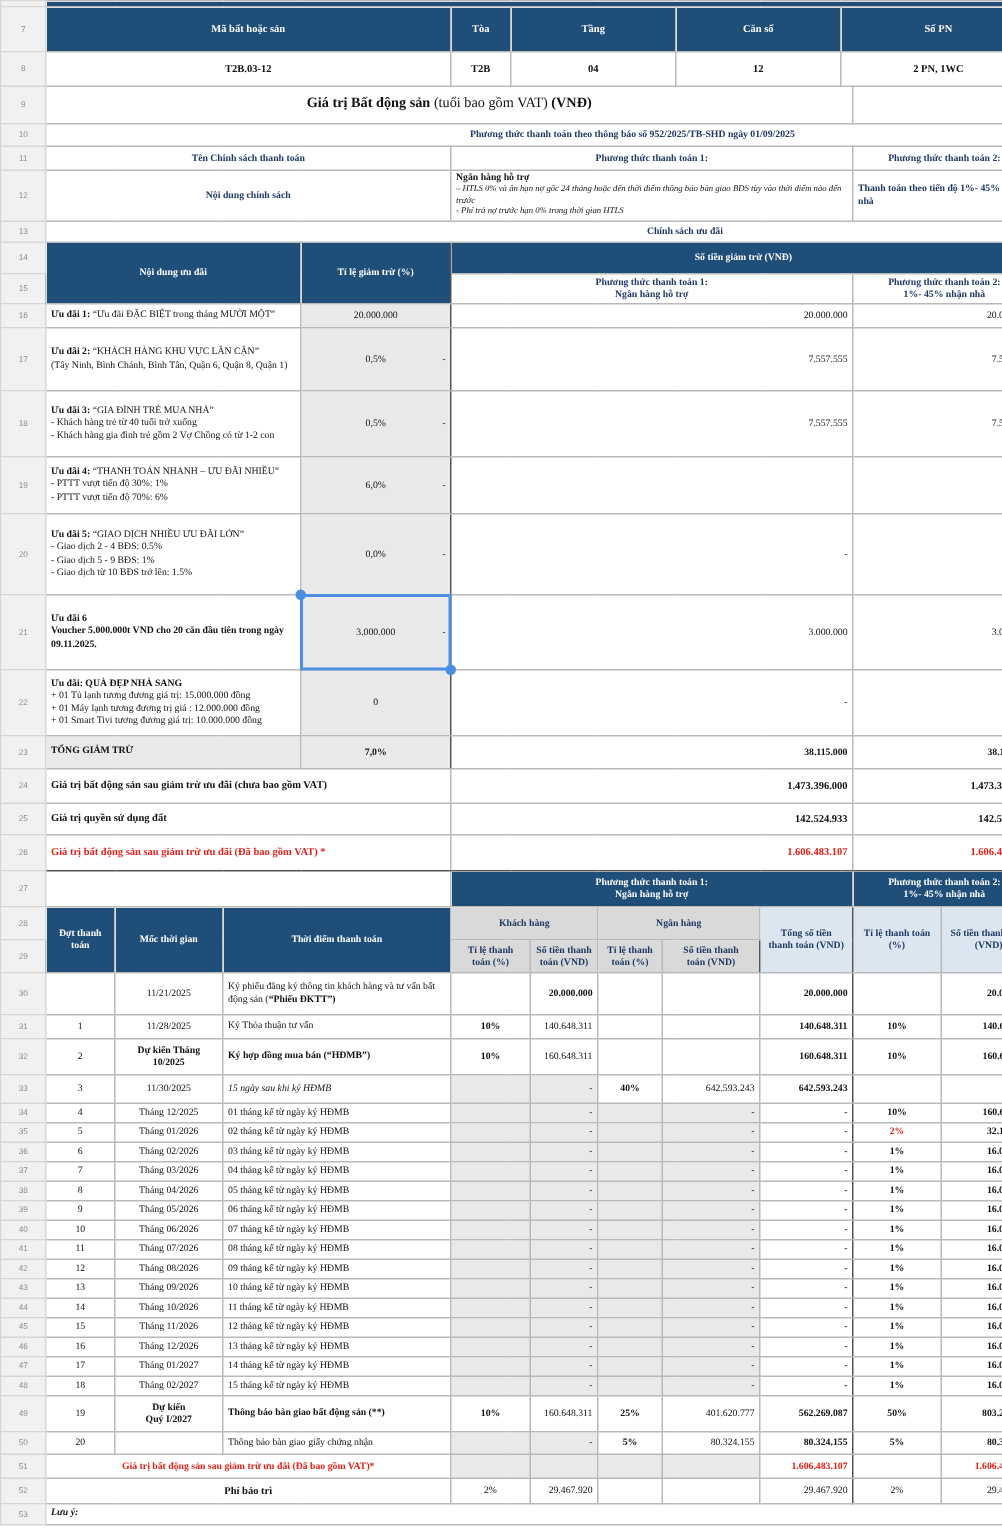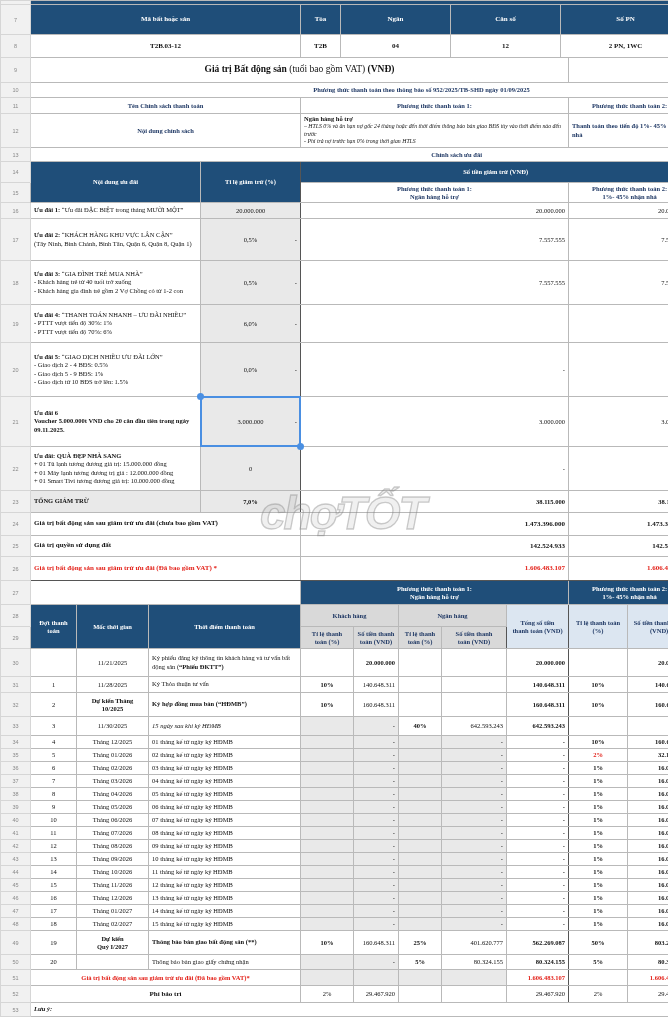--- a/index.html
+++ b/index.html
@@ -69,21 +69,21 @@
 
 <tbody>
   <tr style="height:4px">
     <td class="g nog"></td>
     <td class="navy" colspan="14"></td>
   </tr>
   <tr style="height:30px">
     <td class="g">7</td>
     <td class="navy f7" colspan="4">Mã bất hoặc sản</td>
     <td class="navy f7">Tòa</td>
-    <td class="navy f7" colspan="4">Ngân</td>
+    <td class="navy f7" colspan="4">Tầng</td>
     <td class="navy f7" colspan="2">Căn số</td>
     <td class="navy f7" colspan="3">Số PN</td>
   </tr>
   <tr style="height:23px">
     <td class="g">8</td>
     <td class="ctr b f7" colspan="4">T2B.03-12</td>
     <td class="ctr b f7">T2B</td>
     <td class="ctr b f7" colspan="4">04</td>
     <td class="ctr b f7" colspan="2">12</td>
     <td class="ctr b f7" colspan="3">2 PN, 1WC</td>
@@ -573,17 +573,16 @@
     <td class="ctr bT">2%</td>
     <td class="num bT">29.467.920</td>
   </tr>
   <tr style="height:14px">
     <td class="g">53</td>
     <td class="b i pl bT" colspan="14">Lưu ý:</td>
   </tr>
 </tbody>
 </table>
 
-<div id="wm">chợTỐT</div>
 <div id="selbox"></div>
 <div class="handle" id="h1"></div>
 <div class="handle" id="h2"></div>
 </div>
 
 </body></html>

